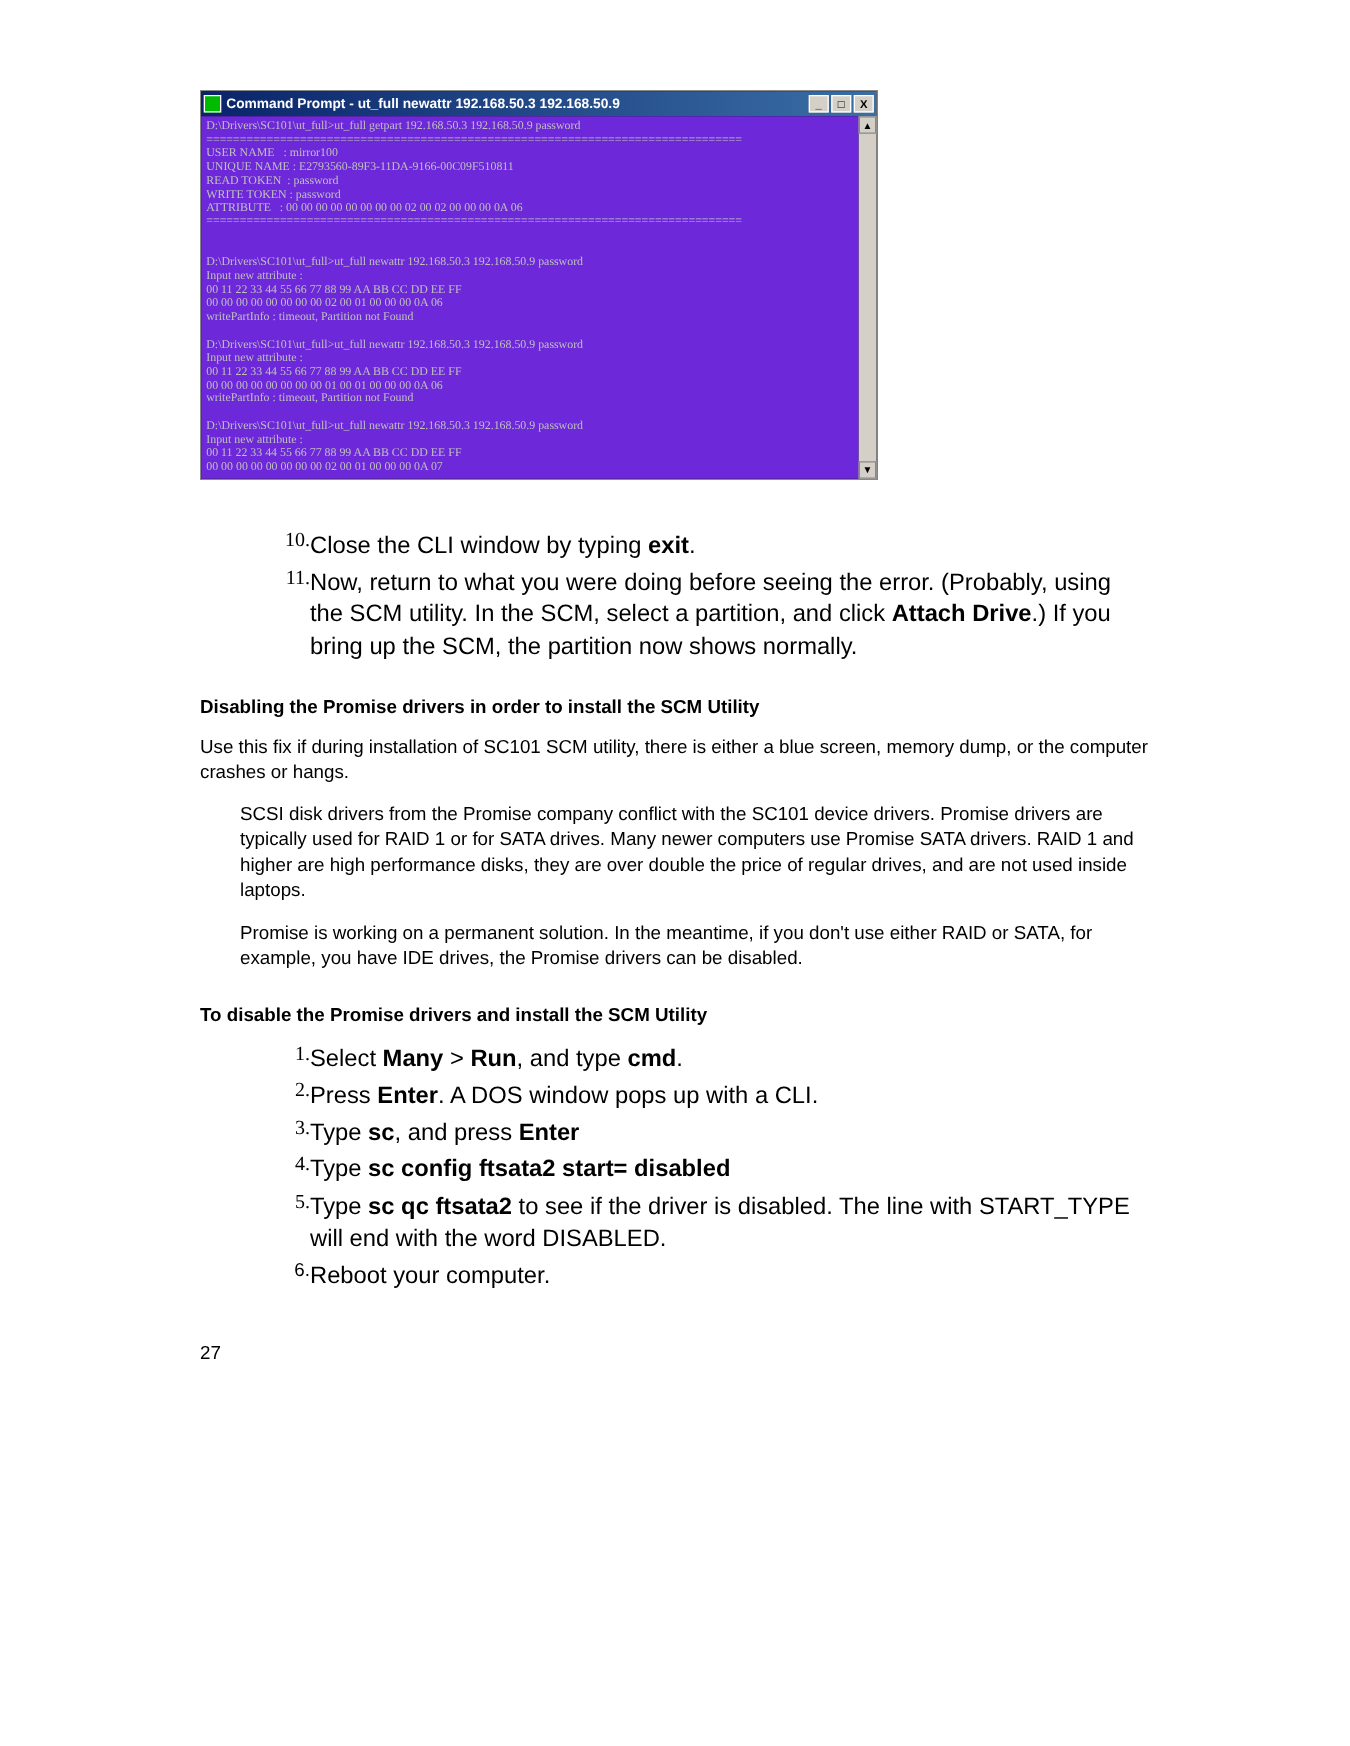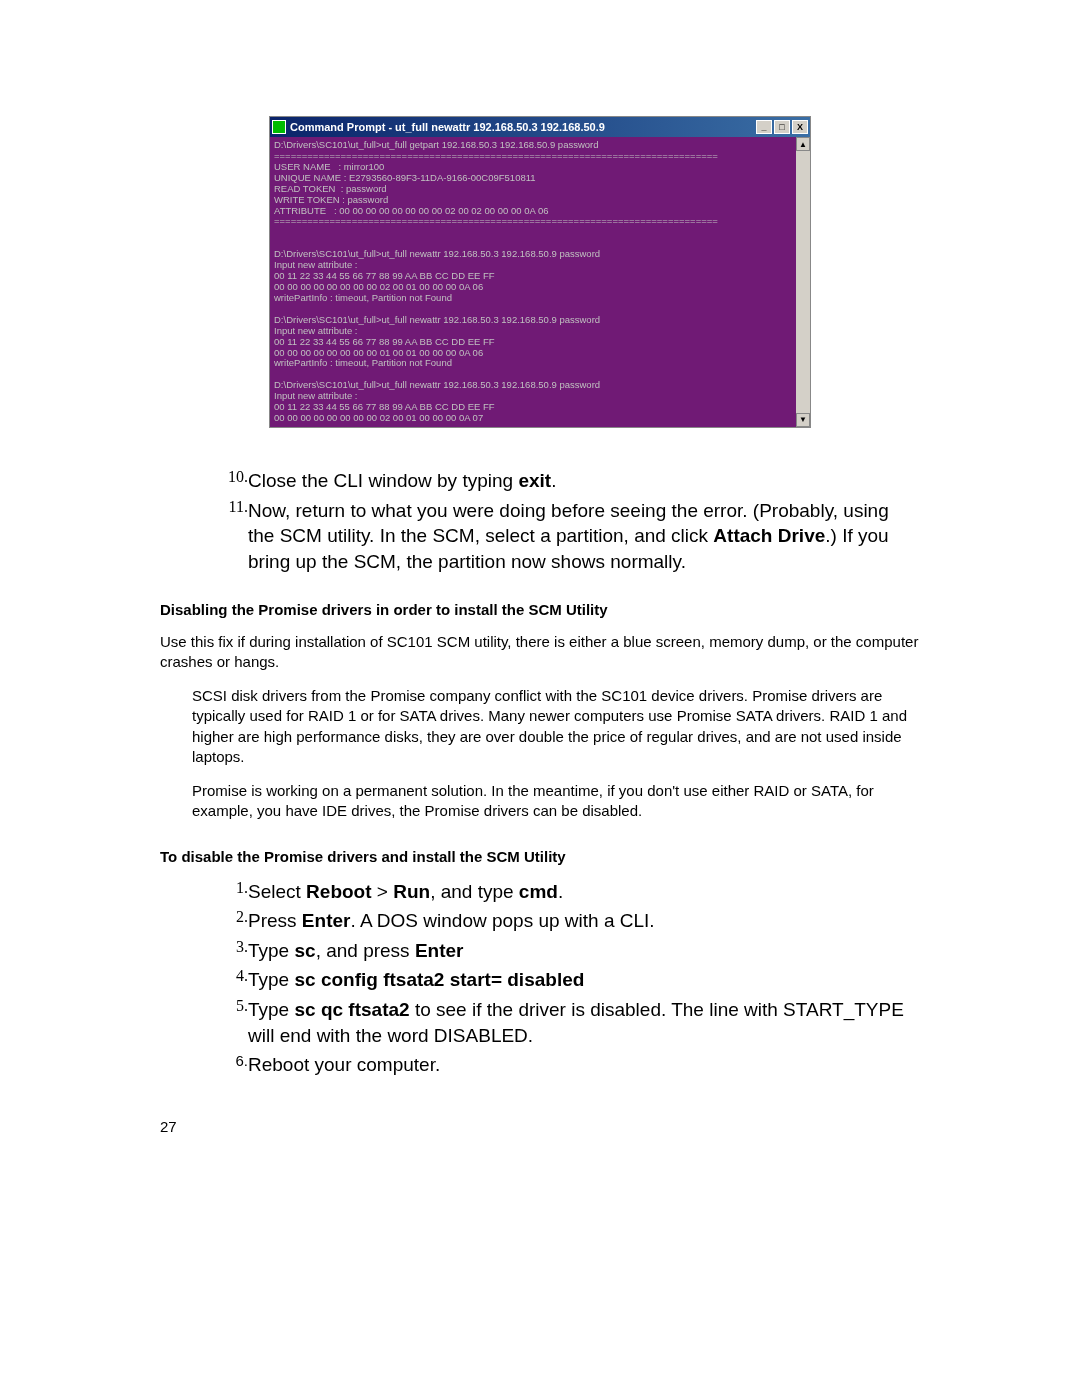--- a/index.html
+++ b/index.html
@@ -12,22 +12,22 @@
   .page {
     width: 1080px;
     min-height: 1397px;
     padding: 0 160px 40px 160px;
     box-sizing: border-box;
     margin: 0 auto;
     position: relative;
   }
   .screenshot-wrap {
     display: flex;
-    justify-content: center;
-    margin-top: 116px;
+    justify-content: flex-start;
+    margin-top: 72px;
     margin-bottom: 40px;
   }
   .cmd-window {
     width: 540px;
     border: 1px solid #888;
     background: #000;
   }
   .titlebar {
     height: 20px;
     background: linear-gradient(to right, #0a246a, #3a6ea5);
@@ -57,23 +57,23 @@
     background: #d4d0c8;
     border: 1px solid #fff;
     box-sizing: border-box;
     display: flex; align-items: center; justify-content: center;
     font-size: 9px; font-weight: bold; color: #000;
     line-height: 1;
   }
   .term-wrap { display: flex; }
   .term {
     flex: 1;
-    background: #701a75;
+    background: #6d28d9;
     color: #c0c0c0;
-    font-family: Liberation Sans, sans-serif;
+    font-family: Liberation Serif, serif;
     font-size: 9.5px;
     line-height: 1.15;
     padding: 3px 4px;
     white-space: pre;
   }
   .term-scroll {
     width: 14px;
     background: #d4d0c8;
     display: flex; flex-direction: column;
     justify-content: space-between;
@@ -176,21 +176,21 @@
 
   <div class="para indent-para">Promise is working on a permanent solution. In the meantime, if you don't use either RAID or SATA, for example, you have IDE drives, the Promise drivers can be disabled.</div>
 
 
   <div class="h-bold">To disable the Promise drivers and install the SCM Utility</div>
 
   <div class="ol-block">
     <div class="ol-row">
       <div class="ol-num">1.</div>
       <div class="ol-content">
-        <span>Select </span><span class="inline-b">Reboot</span><span> &gt; </span><span class="inline-b">Run</span><span>, and type </span><span class="inline-b">cmd</span><span>.</span>
+        <span>Select </span><span class="inline-b">Many</span><span> &gt; </span><span class="inline-b">Run</span><span>, and type </span><span class="inline-b">cmd</span><span>.</span>
       </div>
     </div>
     <div class="ol-row">
       <div class="ol-num">2.</div>
       <div class="ol-content">
         <span>Press </span><span class="inline-b">Enter</span><span>. A DOS window pops up with a CLI.</span>
       </div>
     </div>
     <div class="ol-row">
       <div class="ol-num">3.</div>

